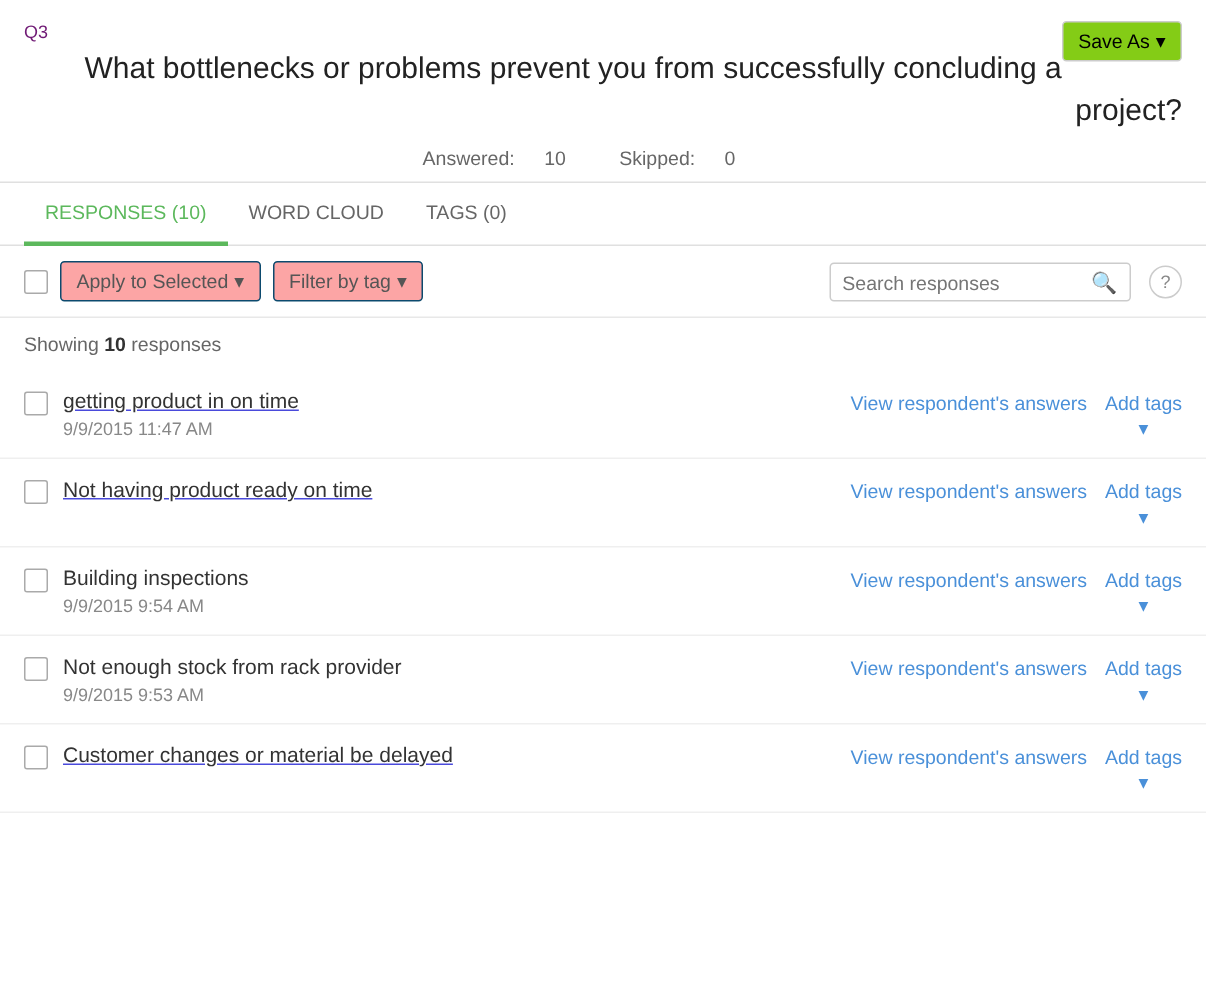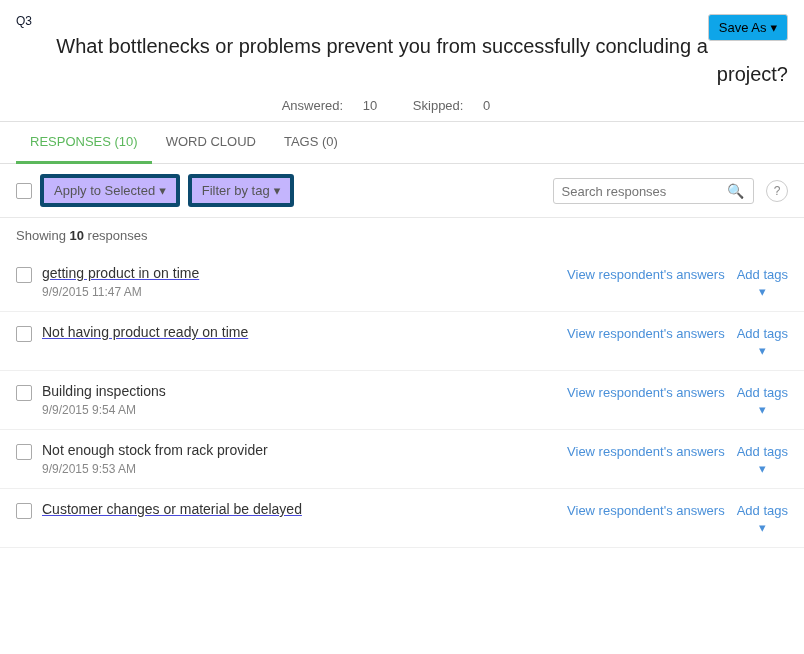--- a/index.html
+++ b/index.html
@@ -1,26 +1,26 @@
 <!DOCTYPE html>
 <html><head>
   <meta charset="utf-8">
   <style>
     * { box-sizing: border-box; margin: 0; padding: 0; }
     body { font-family: -apple-system, BlinkMacSystemFont, 'Segoe UI', Helvetica, Arial, sans-serif; font-size: 14px; color: #333; background: #fff; }
 
     .header { padding: 14px 16px 8px; border-bottom: 1px solid #e0e0e0; }
-    .q-number { font-size: 12px; color: #0f172a; margin-bottom: 4px; font-weight: 500; }
+    .q-number { font-size: 12px; color: #701a75; margin-bottom: 4px; font-weight: 500; }
     .question-title { font-size: 20px; font-weight: 400; color: #222; line-height: 1.4; margin-bottom: 10px; text-align: right; }
     .stats { font-size: 13px; color: #666; text-align: center; }
     .stats span { margin-right: 16px; }
 
     .save-as-btn {
       float: right;
-      background: #0ea5e9;
+      background: #84cc16;
       border: 1px solid #ccc;
       border-radius: 3px;
       padding: 5px 10px;
       font-size: 13px;
       cursor: pointer;
       display: flex;
       align-items: center;
       gap: 4px;
     }
 
@@ -38,22 +38,22 @@
 
     .toolbar {
       display: flex;
       align-items: center;
       padding: 10px 16px;
       border-bottom: 1px solid #e8e8e8;
       gap: 8px;
     }
     .toolbar-checkbox { width: 16px; height: 16px; border: 1px solid #aaa; border-radius: 2px; cursor: pointer; }
     .dropdown-btn {
-      background: #c4b5fd;
-      border: 4px solid #0c4a6e;
+      background: #fca5a5;
+      border: 1px solid #0c4a6e;
       border-radius: 3px;
       padding: 5px 10px;
       font-size: 13px;
       cursor: pointer;
       display: flex;
       align-items: center;
       gap: 4px;
       color: #555;
     }
     .search-box {

